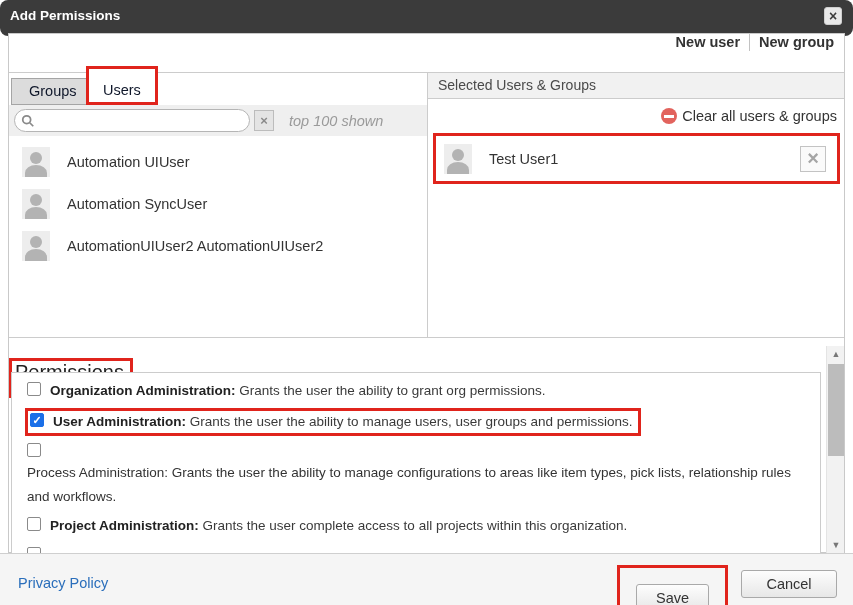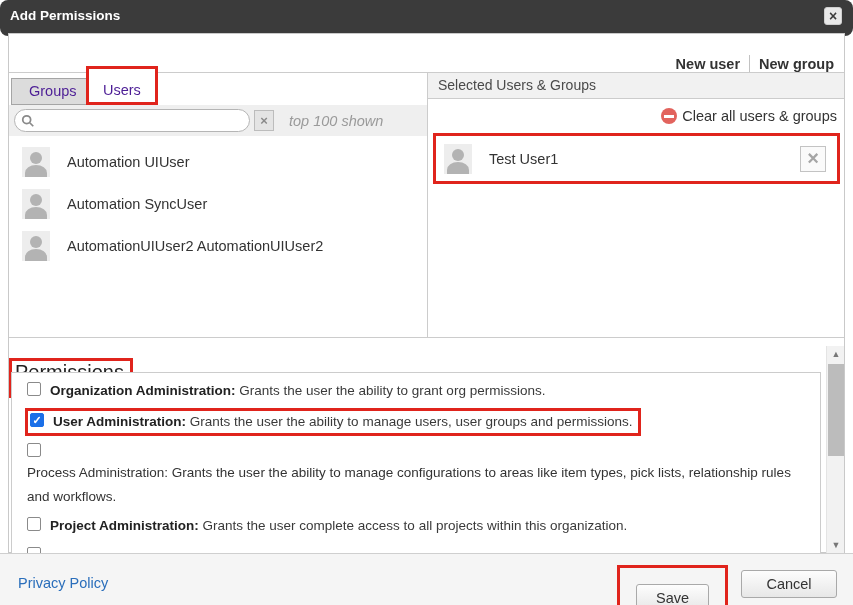--- a/index.html
+++ b/index.html
@@ -12,29 +12,29 @@
   .hdr { position:absolute; top:0; left:0; width:853px; height:36px; background:#3b3b3b;border-radius:8px; }
   .hdr-title { position:absolute; left:10px; top:0; line-height:31px; color:#fff; font-weight:bold; font-size:13.5px; }
   .hdr-close { position:absolute; right:11px; top:7px; width:18px; height:18px; background:#e9e9e9;
     border-radius:3px; border:1px solid #cfcfcf; color:#3c3c3c; font-size:14px; font-weight:bold;
     line-height:16px; text-align:center; cursor:pointer; }
   
   .frame { position:absolute; left:8px; top:33px; width:837px; height:520px;
     border:1px solid #c9c9c9; background:#fff; }
   
   .toolbar { position:absolute; top:0; left:0; right:0; height:38px; }
-  .toolbar-inner { position:absolute; right:10px; top:0; height:38px; display:flex; align-items:flex-end; gap:9px; }
+  .toolbar-inner { position:absolute; right:10px; top:0; height:38px; display:flex; align-items:flex-start; gap:9px; }
   .tb-link { font-weight:bold; font-size:14.5px; color:#333; cursor:pointer; }
   .tb-sep { width:1px; height:17px; background:#c2c2c2; }
   
   .panels { position:absolute; top:38px; left:0; right:0; height:266px;
     border-top:1px solid #ccc; border-bottom:1px solid #ccc; display:flex; }
   .left-panel { width:419px; border-right:1px solid #ccc; display:flex; flex-direction:column; }
   .tabs-row { height:32px; position:relative; background:#fff; }
-  .tab { position:absolute; bottom:0; font-size:14.5px; color:#4c1d95; cursor:pointer; }
+  .tab { position:absolute; bottom:0; font-size:14.5px; color:#0f172a; cursor:pointer; }
   .tab-groups { left:2px; background:#dcdcdc; border:1px solid #a5a5a5; padding:4px 17px 5px; }
   .tab-users  { left:77px; background:#fff; border:3px solid #e0241c; padding:13px 14px 4px; }
   .search-row { height:31px; background:#efefef; display:flex; align-items:center; padding-left:5px; }
   .search-pill { width:236px; height:23px; background:#fff; border:1px solid #b5b5b5; border-radius:12px;
     display:flex; align-items:center; padding-left:6px; }
   .search-pill input { border:none; outline:none; flex:1; height:18px; font-size:13px;
     font-family:"Liberation Sans",sans-serif; background:transparent; }
   .mag { width:14px; height:14px; margin-right:5px; flex:none; }
   .search-clear { width:20px; height:21px; margin-left:4px; background:#e4e4e4; border:1px solid #bcbcbc;
     color:#8a8a8a; font-size:13px; font-weight:bold; line-height:19px; text-align:center; cursor:pointer; }

